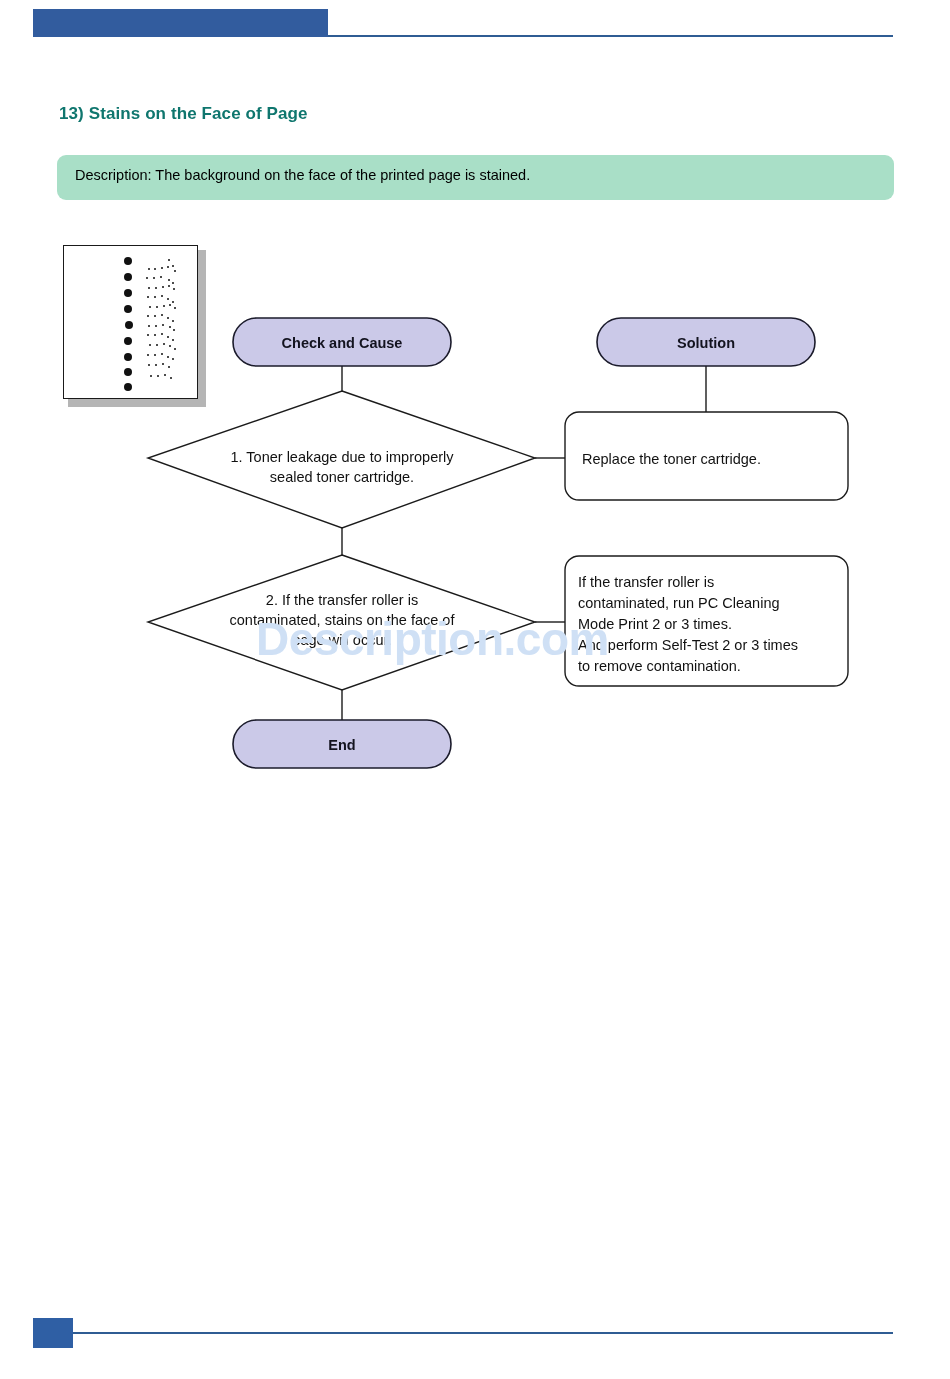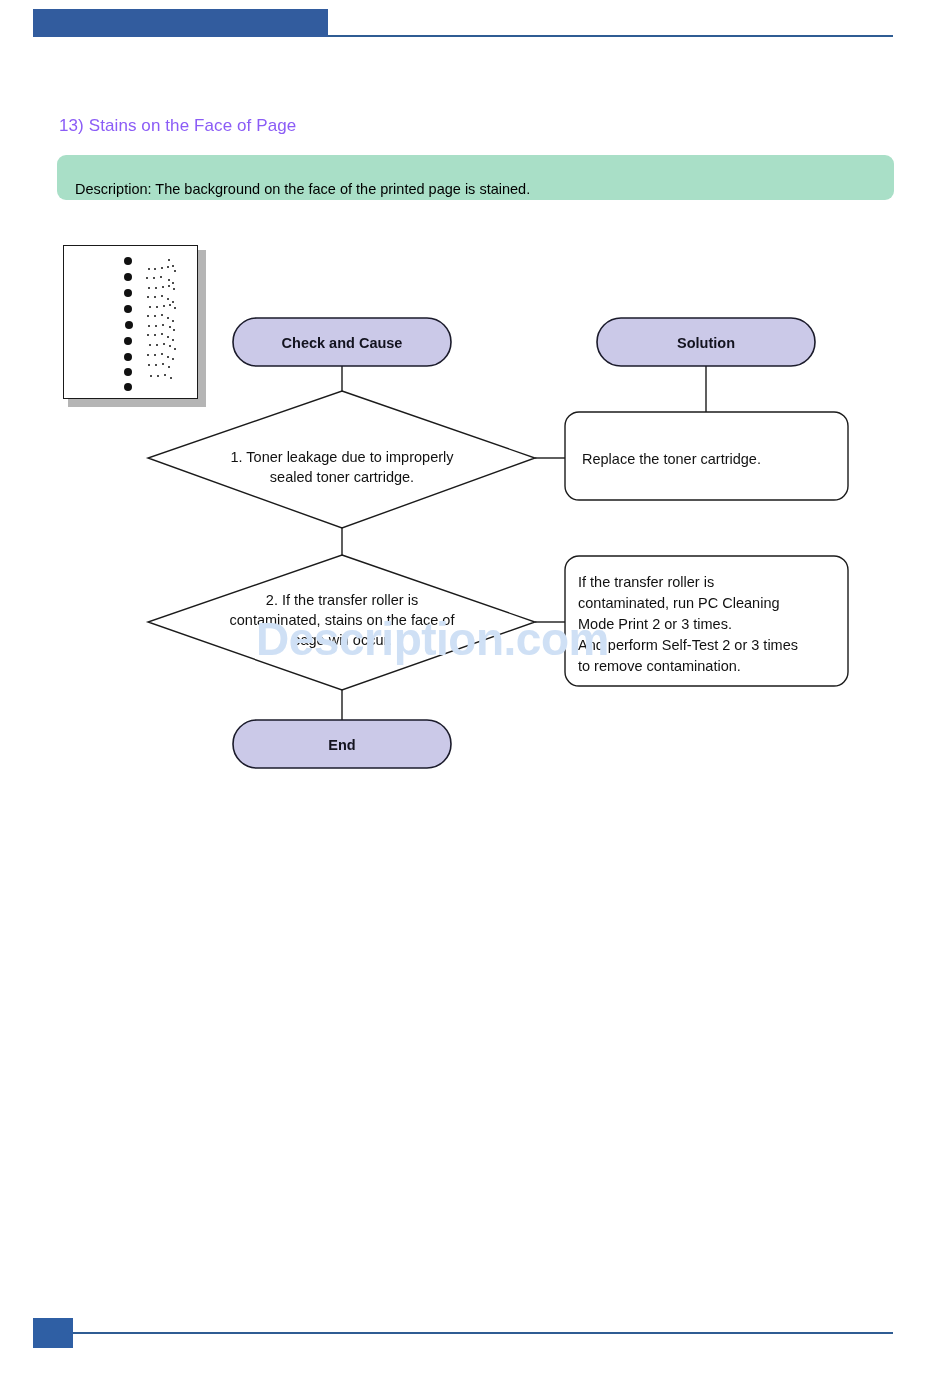--- a/index.html
+++ b/index.html
@@ -53,42 +53,42 @@
     top: 1332px;
     width: 820px;
     height: 2px;
     background: #2f5c93;
   }
 
   
   #page-title {
     position: absolute;
     left: 59px;
-    top: 116px;
+    top: 104px;
     font-size: 17px;
-    font-weight: normal;
+    font-weight: bold;
     letter-spacing: 0.1px;
-    color: #8b5cf6;
+    color: #0f766e;
     white-space: nowrap;
   }
 
   
   #description-band {
     position: absolute;
     left: 57px;
     top: 155px;
     width: 837px;
     height: 45px;
     background: #a9dfc7;
     border-radius: 9px;
   }
   #description-text {
     position: absolute;
     left: 18px;
-    top: 26px;
+    top: 12px;
     font-size: 14.5px;
     color: #000000;
     white-space: nowrap;
   }
 
   
   #sample-page-wrap {
     position: absolute;
     left: 63px;
     top: 245px;

